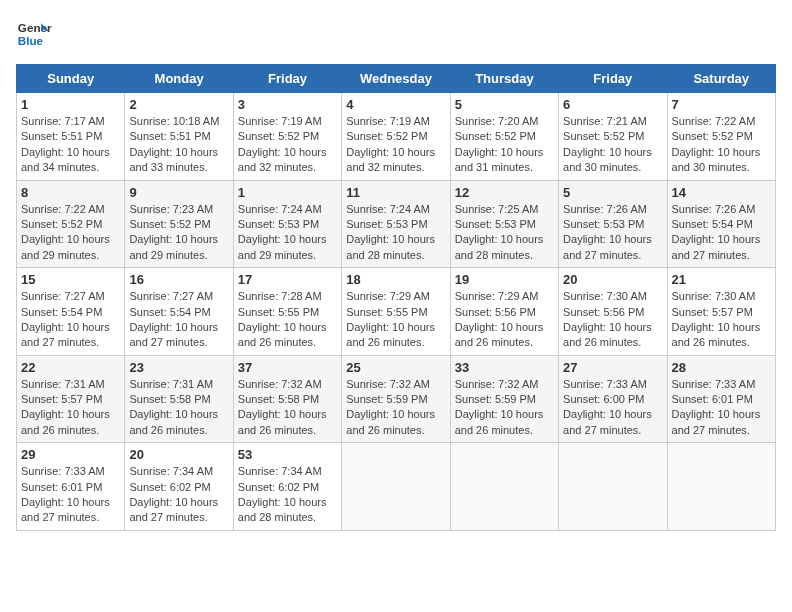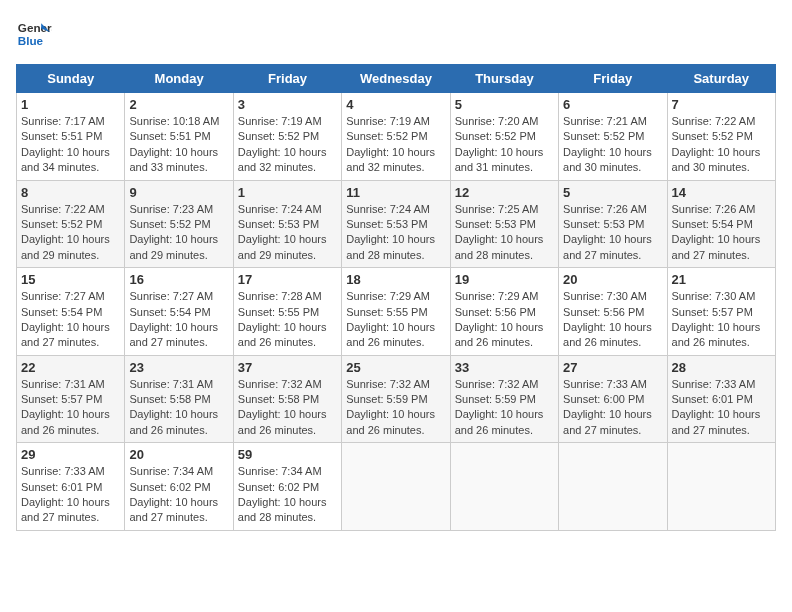--- a/index.html
+++ b/index.html
@@ -351,21 +351,21 @@
       </td>
         <td>
         <span class="day-number">20</span>
         <div class="day-info">
           <span>Sunrise: 7:34 AM</span><br>
           <span>Sunset: 6:02 PM</span><br>
           <span>Daylight: 10 hours and 27 minutes.</span>
         </div>
       </td>
         <td>
-        <span class="day-number">59</span>
+        <span class="day-number">53</span>
         <div class="day-info">
           <span>Sunrise: 7:34 AM</span><br>
           <span>Sunset: 6:02 PM</span><br>
           <span>Daylight: 10 hours and 28 minutes.</span>
         </div>
       </td>
         <td class="empty-cell"></td>
         <td class="empty-cell"></td>
         <td class="empty-cell"></td>
         <td class="empty-cell"></td>

